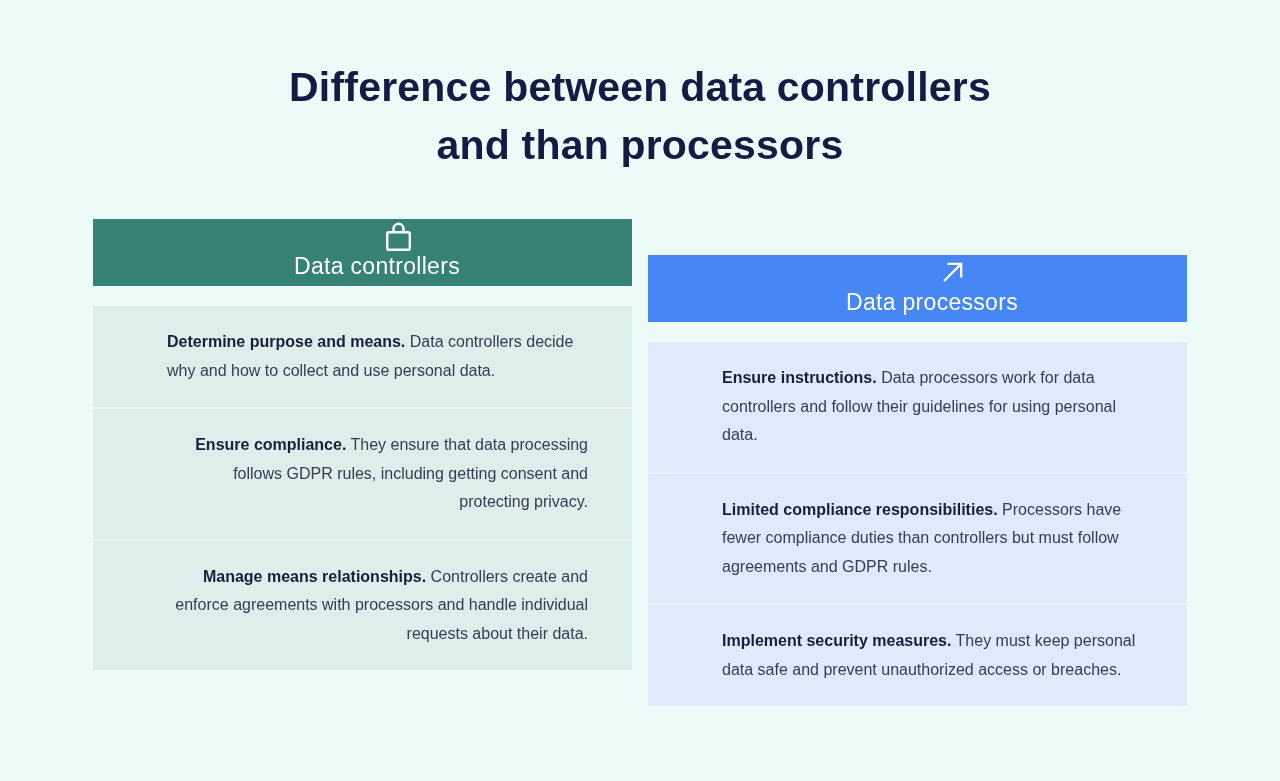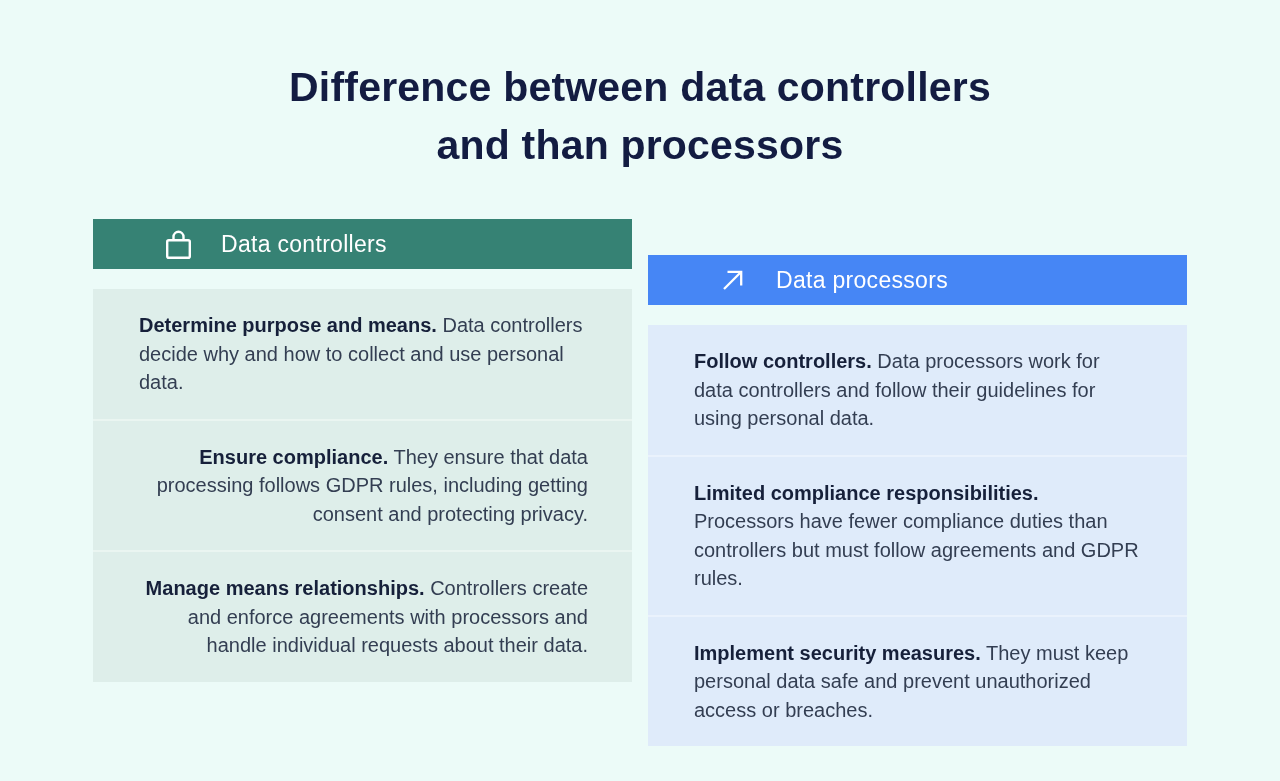--- a/index.html
+++ b/index.html
@@ -30,24 +30,25 @@
   .grid {
     position: absolute;
     top: 219px;
     left: 93px;
     width: 1094px;
     display: flex;
     gap: 16px;
   }
   .column { width: 539px; }
   .header {
-    height: 50px;
+    height: 67px;
     display: flex;
     align-items: center;
     color: var(--header-text, #FFFFFF);
+    flex-direction: column;
   }
   .col-controllers .header { background: var(--teal, #368274); }
   .col-processors .header { background: var(--blue, #4686F5); margin-top: 36px; }
   .header .icon-box {
     margin-left: 71px;
     width: 28px;
     height: 34px;
     display: flex;
     align-items: center;
     justify-content: center;
@@ -55,22 +56,22 @@
   }
   .header .icon-box svg { display: block; }
   .header-label {
     margin-left: 29px;
     font-size: 23px;
     font-weight: 500;
     letter-spacing: 0.3px;
   }
   .rows { margin-top: 20px; }
   .row {
-    padding: 22px 44px 22px 46px;
-    font-size: 20px;
+    padding: 22px 44px 22px 74px;
+    font-size: 16px;
     line-height: 28.5px;
     color: var(--body-color, #333E52);
   }
   .col-controllers .row { background: var(--left-cell, #DEEEEA); }
   .col-processors .row { background: var(--right-cell, #DFEBFA); }
   .col-controllers .row + .row { border-top: 2px solid var(--left-divider, #EAF5F1); text-align: right; }
   .col-processors .row + .row { border-top: 2px solid var(--right-divider, #EAF2FC); }
   .row .lead {
     font-weight: 700;
     color: var(--lead-color, #16203A);
@@ -118,21 +119,21 @@
         <span class="icon-box">
           <svg width="28" height="28" viewBox="0 0 28 28" fill="none">
             <path d="M5 23 L22 6" stroke="#FFFFFF" stroke-width="2.3"></path>
             <path d="M8.5 5.8 H22.2 V19.5" stroke="#FFFFFF" stroke-width="2.3" fill="none"></path>
           </svg>
         </span>
         <span class="header-label">Data processors</span>
       </div>
       <div class="rows">
         <div class="row">
-          <span class="lead">Follow controllers.</span>
+          <span class="lead">Ensure instructions.</span>
           <span class="body-text">Data processors work for data controllers and follow their guidelines for using personal data.</span>
         </div>
         <div class="row">
           <span class="lead">Limited compliance responsibilities.</span>
           <span class="body-text">Processors have fewer compliance duties than controllers but must follow agreements and GDPR rules.</span>
         </div>
         <div class="row">
           <span class="lead">Implement security measures.</span>
           <span class="body-text">They must keep personal data safe and prevent unauthorized access or breaches.</span>
         </div>

